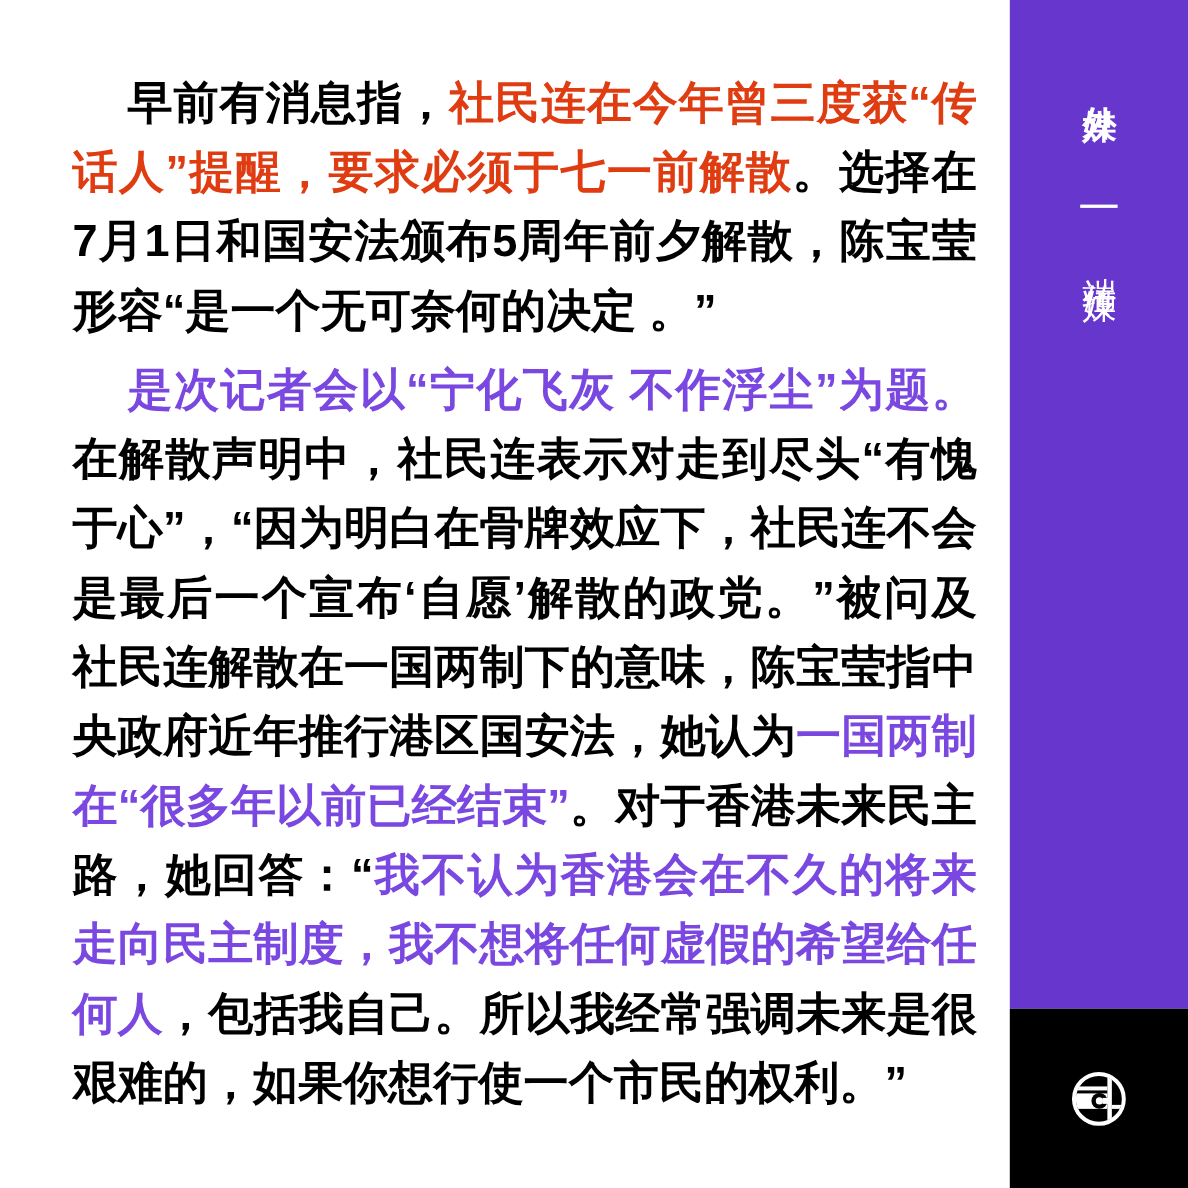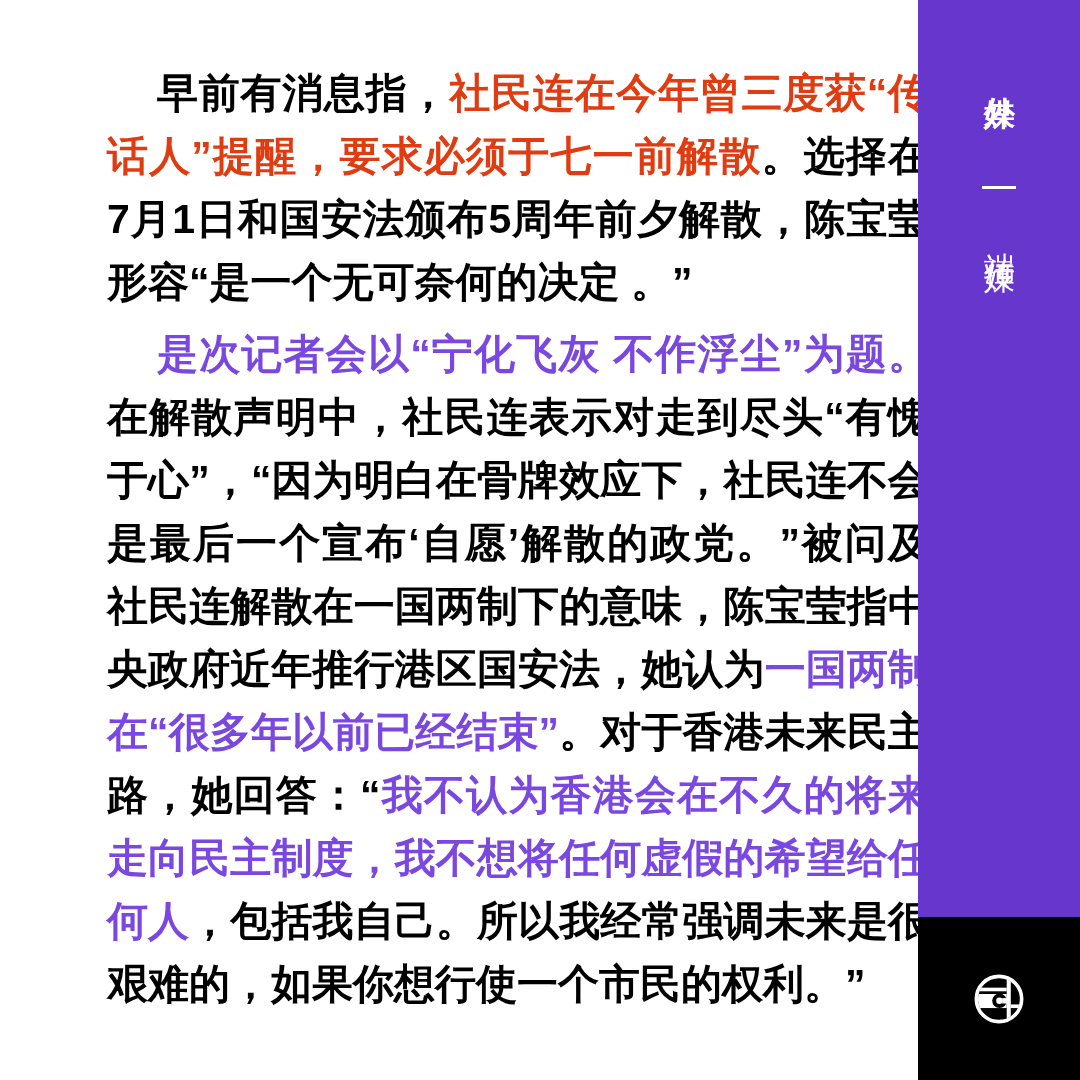--- a/index.html
+++ b/index.html
@@ -11,21 +11,20 @@
     overflow: hidden;
     font-family: "Liberation Sans", "DejaVu Sans", sans-serif;
   }
 
   
   .article {
     position: absolute;
     left: 66px;
     top: 62px;
     width: 822px;
-    margin-left: 41px;
   }
   .article p {
     margin: 0;
     font-size: 41px;
     line-height: 63px;
     font-weight: 700;
     color: var(--black, #000000);
     text-indent: 50px;
     letter-spacing: 0px;
     text-align: justify;

